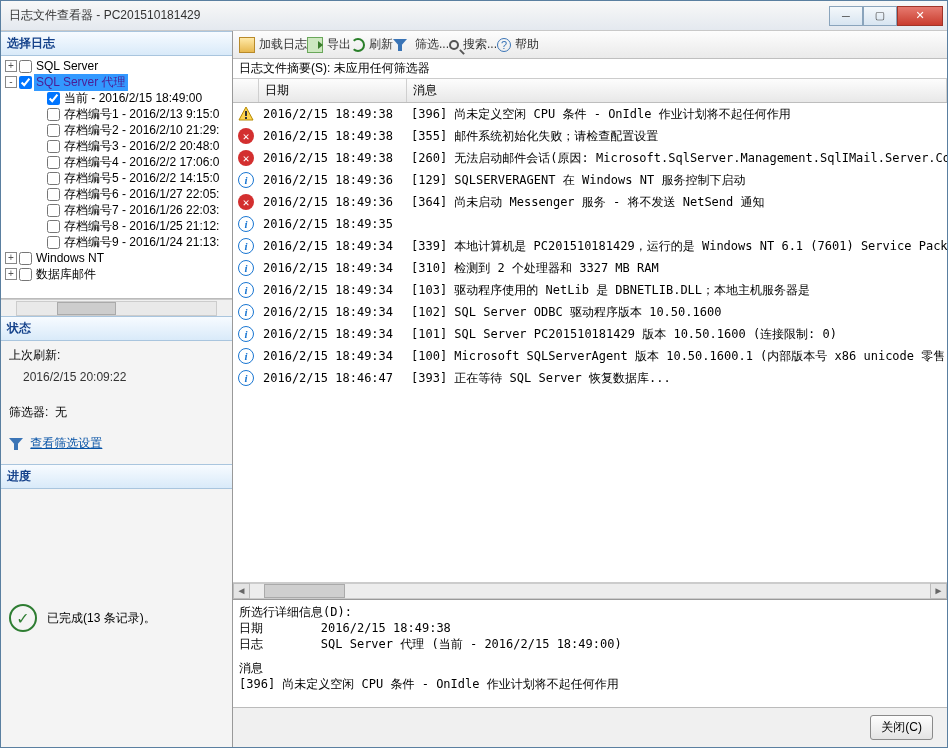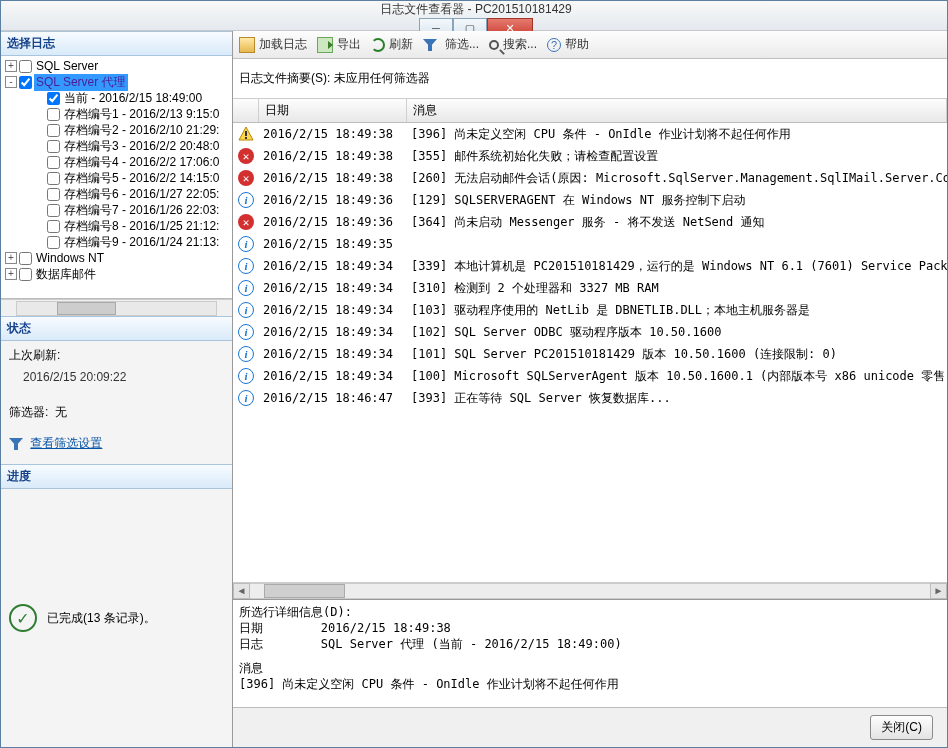--- a/index.html
+++ b/index.html
@@ -1,18 +1,18 @@
 <!DOCTYPE html>
 <html><head>
 <meta charset="utf-8">
 <style>
 * { box-sizing: border-box; margin: 0; padding: 0; }
 body { font-family: "Microsoft YaHei", SimSun, Arial, sans-serif; font-size: 12px; background: #fff; overflow: hidden; }
 .window { width: 948px; height: 748px; border: 1px solid #5a7fa0; display: flex; flex-direction: column; background: #f0f0f0; }
-.titlebar { height: 30px; background: linear-gradient(#f8f8f8,#e4e9ef); display: flex; align-items: center; padding: 0 4px 0 8px; border-bottom: 1px solid #c8c8c8; flex-direction: column; }
+.titlebar { height: 30px; background: linear-gradient(#f8f8f8,#e4e9ef); display: flex; align-items: center; padding: 0 4px 0 8px; border-bottom: 1px solid #c8c8c8; }
 .titlebar .title { flex: 1; color: #333; }
 .titlebar .btns { display: flex; gap: 0; }
 .titlebar .btn { width: 34px; height: 20px; border: 1px solid #8aa4bc; background: linear-gradient(#f4f8fb,#d8e5f1); display: flex; align-items: center; justify-content: center; font-size: 11px; color: #444; }
 .titlebar .btn.close { width: 46px; background: linear-gradient(#e67a6f,#c93c2e); color: #fff; border-color: #a03428; }
 .body { flex: 1; display: flex; min-height: 0; }
 .left { width: 232px; display: flex; flex-direction: column; border-right: 1px solid #999; }
 .panel-hdr { background: linear-gradient(#f7fbff,#d9eaf9); border: 1px solid #a9c5de; border-left: none; border-right: none; padding: 3px 6px; font-weight: bold; color: #15428b; }
 .tree-wrap { flex: 1; background: #fff; overflow: auto; border-bottom: 1px solid #bbb; min-height: 0; position: relative; }
 .tree { padding: 2px 0; white-space: nowrap; }
 .tree-row { display: flex; align-items: center; height: 16px; padding-left: 4px; }
@@ -27,31 +27,31 @@
 .status-pane { background: #f4f4f4; padding: 6px 8px; font-size: 12px; }
 .status-pane .row { margin-bottom: 6px; }
 .status-pane .indent { padding-left: 14px; color: #333; }
 .status-pane a { color: #0451a5; text-decoration: underline; }
 .funnel { display:inline-block; width:14px; height:12px; position:relative; margin-right:4px; vertical-align:middle; }
 .funnel::before { content:""; position:absolute; left:0; top:0; border-left:7px solid transparent; border-right:7px solid transparent; border-top:8px solid #3a74b6; }
 .funnel::after { content:""; position:absolute; left:5px; top:6px; width:4px; height:6px; background:#3a74b6; }
 .progress-pane { background: #f4f4f4; padding: 8px; display: flex; align-items: center; gap: 10px; }
 .okcircle { width: 28px; height: 28px; border: 2px solid #2e7d32; border-radius: 50%; display:flex; align-items:center; justify-content:center; color:#2e7d32; font-size:16px; }
 .right { flex: 1; display: flex; flex-direction: column; min-width: 0; }
-.toolbar { height: 28px; background: linear-gradient(#fdfdfd,#eaeaea); border-bottom: 1px solid #bfbfbf; display: flex; align-items: center; padding: 0 6px; gap: 10px; }
+.toolbar { height: 28px; background: linear-gradient(#fdfdfd,#eaeaea); border-bottom: 1px solid #bfbfbf; display: flex; align-items: center; padding: 0 6px; gap: 0; }
 .toolbar .tbtn { display: flex; align-items: center; gap: 4px; color: #333; cursor: default; }
 .ticon { width: 16px; height: 16px; display:inline-block; }
 .ic-folder { background: linear-gradient(#ffe9a8,#e7b84f); border:1px solid #b88a2a; }
 .ic-export { background:#cde8c0; border:1px solid #6aa75a; position:relative; }
 .ic-export::after { content:""; position:absolute; right:-1px; top:3px; border-left:5px solid #3a7d2c; border-top:4px solid transparent; border-bottom:4px solid transparent; }
 .ic-refresh { border:2px solid #2a7f2a; border-radius:50%; width:14px; height:14px; border-left-color:transparent; }
 .ic-search { border:2px solid #555; border-radius:50%; width:10px; height:10px; position:relative; }
 .ic-search::after { content:""; position:absolute; width:6px; height:2px; background:#555; transform:rotate(45deg); left:8px; top:9px; }
 .ic-help { width:14px; height:14px; border:1px solid #3a74b6; border-radius:50%; color:#3a74b6; font-size:11px; line-height:13px; text-align:center; }
-.summary-bar { padding: 11px 6px; background:#fff; border-bottom:1px solid #ccc; }
+.summary-bar { padding: 1px 6px; background:#fff; border-bottom:1px solid #ccc; }
 .grid-wrap { flex:1; min-height:0; display:flex; flex-direction:column; background:#fff; }
 .grid-head { display:flex; background:linear-gradient(#fdfdfd,#e8e8e8); border-bottom:1px solid #bdbdbd; }
 .grid-head .gh { padding:3px 6px; border-right:1px solid #cfcfcf; }
 .gh.c0 { width:26px; }
 .gh.c1 { width:148px; }
 .gh.c2 { flex:1; }
 .grid-body { flex:1; overflow-y:auto; overflow-x:hidden; font-family: SimSun, monospace; }
 .grow { display:flex; align-items:center; height:22px; }
 .grow .gc0 { width:26px; display:flex; justify-content:center; }
 .grow .gc1 { width:148px; padding-left:4px; }

